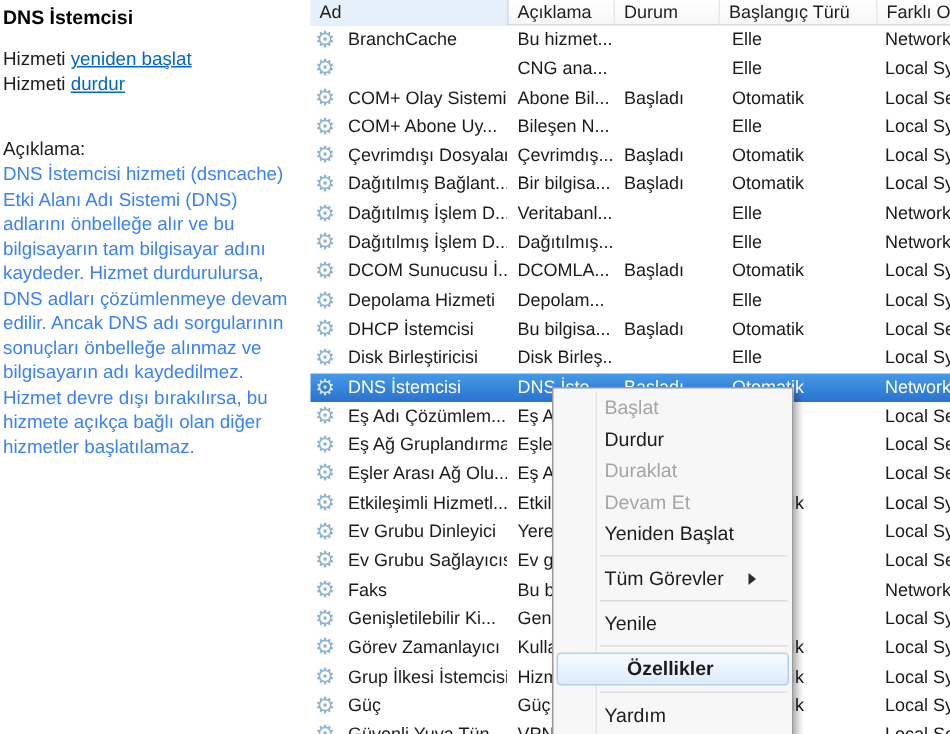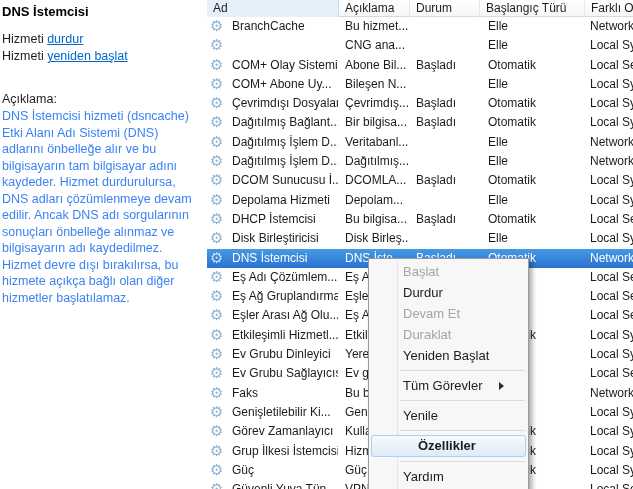--- a/index.html
+++ b/index.html
@@ -54,22 +54,22 @@
   .sub-arrow { position:absolute; right:24px; top:6.5px; width:0; height:0;
     border-top:4px solid transparent; border-bottom:4px solid transparent;
     border-left:5px solid #2b2b2b; }
 </style>
 </head>
 <body>
 
 <div class="left-pane">
   <div class="svc-title">DNS İstemcisi</div>
   <div class="actions">
+    <div class="action-line"><span>Hizmeti </span><a>yeniden başlat</a></div>
     <div class="action-line"><span>Hizmeti </span><a>durdur</a></div>
-    <div class="action-line"><span>Hizmeti </span><a>yeniden başlat</a></div>
   </div>
   <div class="desc-label">Açıklama:</div>
   <div class="desc-text">DNS İstemcisi hizmeti (dsncache) Etki Alanı Adı Sistemi (DNS) adlarını önbelleğe alır ve bu bilgisayarın tam bilgisayar adını kaydeder. Hizmet durdurulursa, DNS adları çözümlenmeye devam edilir. Ancak DNS adı sorgularının sonuçları önbelleğe alınmaz ve bilgisayarın adı kaydedilmez. Hizmet devre dışı bırakılırsa, bu hizmete açıkça bağlı olan diğer hizmetler başlatılamaz.</div>
 </div>
 
 <div class="list-pane">
   <div class="lv-header">
     <div class="hcell sorted h-name">Ad</div>
     <div class="hcell h-desc">Açıklama</div>
     <div class="hcell h-status">Durum</div>
@@ -275,22 +275,22 @@
         <span class="cell c-status"></span>
         <span class="cell c-startup">Elle</span>
         <span class="cell c-logon">Local Service</span>
       </div>
     </div>
 </div>
 
 <div class="ctx-menu">
     <div class="menu-item disabled">Başlat</div>
     <div class="menu-item">Durdur</div>
+    <div class="menu-item disabled">Duraklat</div>
     <div class="menu-item disabled">Devam Et</div>
-    <div class="menu-item disabled">Duraklat</div>
     <div class="menu-item">Yeniden Başlat</div>
     <div class="menu-sep"></div>
     <div class="menu-item">Tüm Görevler<span class="sub-arrow"></span></div>
     <div class="menu-sep"></div>
     <div class="menu-item">Yenile</div>
     <div class="menu-sep"></div>
     <div class="menu-item bold hl">Özellikler</div>
     <div class="menu-sep"></div>
     <div class="menu-item">Yardım</div>
   </div>

